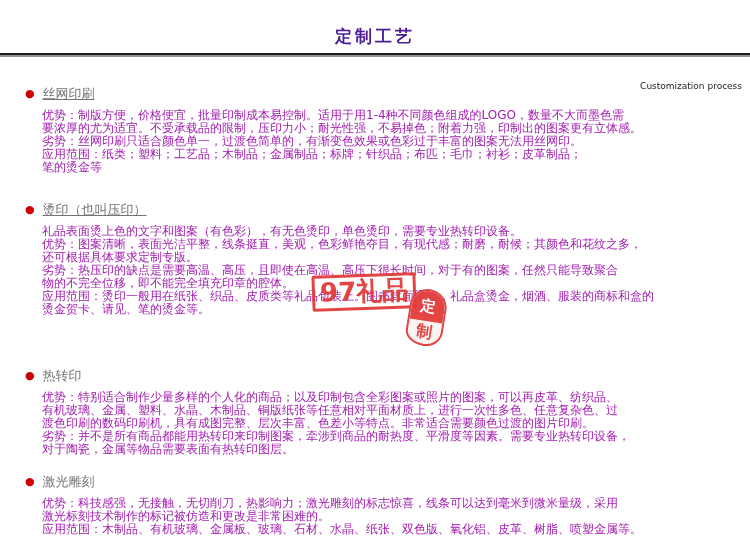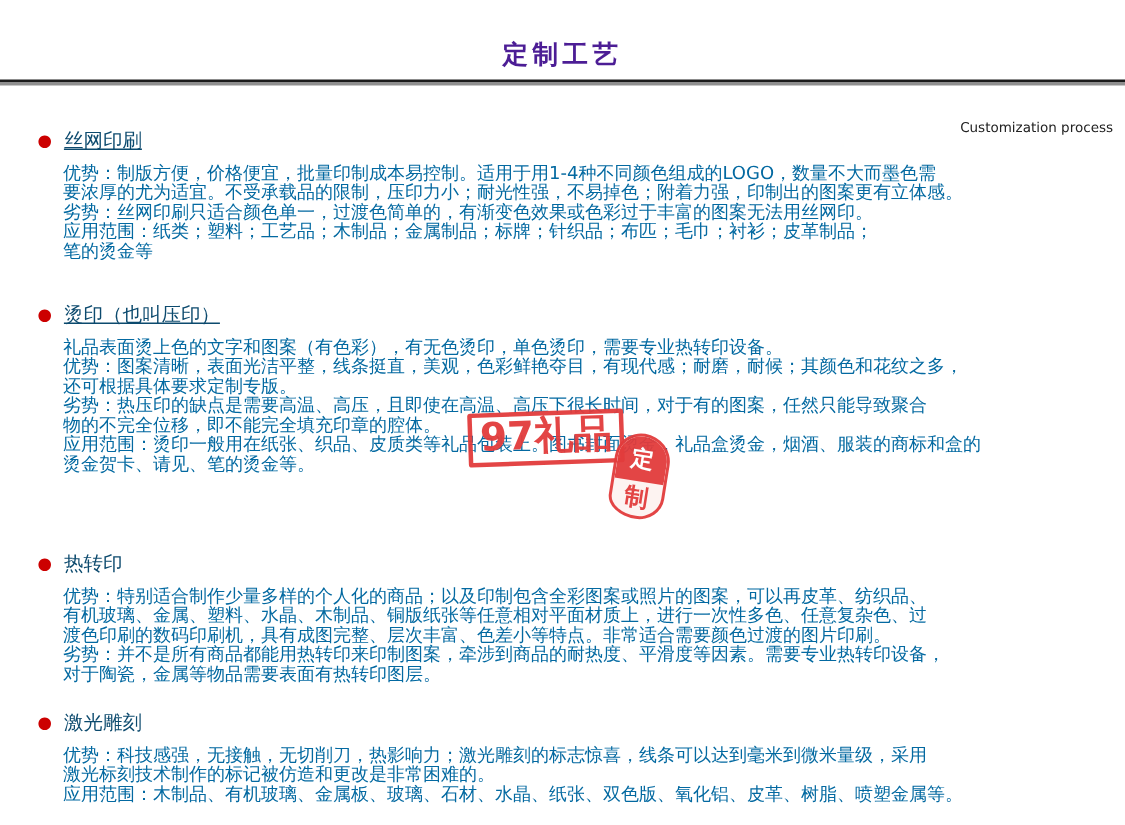--- a/index.html
+++ b/index.html
@@ -15,24 +15,24 @@
   .double-rule { margin-top: 5px; width: 750px; height: 2px; background: #ffffff;
     border-top: 2px solid #1a1a1a; border-bottom: 2px solid #8f8f8f; }
 
   
   .content { padding: 28px 18px 0 25px; }
   .section { margin-bottom: 27px; }
   .section:nth-of-type(2) { margin-bottom: 51px; }
   .section:nth-of-type(3) { margin-bottom: 17px; }
   .section-header { font-size: 13px; color: #a31414; margin-bottom: 6px; }
   .bullet { color: #cc0000; font-size: 11px; margin-right: 8px; vertical-align: 1px; }
-  .section-title { color: #0c4a6e; }
+  .section-title { color: #737373; }
   .section-title.underlined { text-decoration: underline; }
   .section-body { padding-left: 17px; }
-  .body-line { font-size: 12px; line-height: 13px; color: #0369a1; white-space: nowrap; }
+  .body-line { font-size: 12px; line-height: 13px; color: #a21caf; white-space: nowrap; }
 
   
   .wm-box { position: absolute; left: 312px; top: 249px; z-index: 5;
     border: 3px solid #e23c3c; border-radius: 2px; padding: 1px 5px 2px 5px;
     color: #e23c3c; font-size: 26px; font-weight: bold; line-height: 1.05;
     transform: rotate(-2deg); opacity: 0.95; background: transparent; }
   .wm-seal { position: absolute; left: 408px; top: 264px; z-index: 6;
     width: 37px; height: 57px; transform: rotate(9deg); overflow: hidden;
     border: 2px solid #e23c3c; background: #fdf3f1; opacity: 0.95;
     border-radius: 48% 52% 46% 54% / 30% 32% 28% 24%; }

